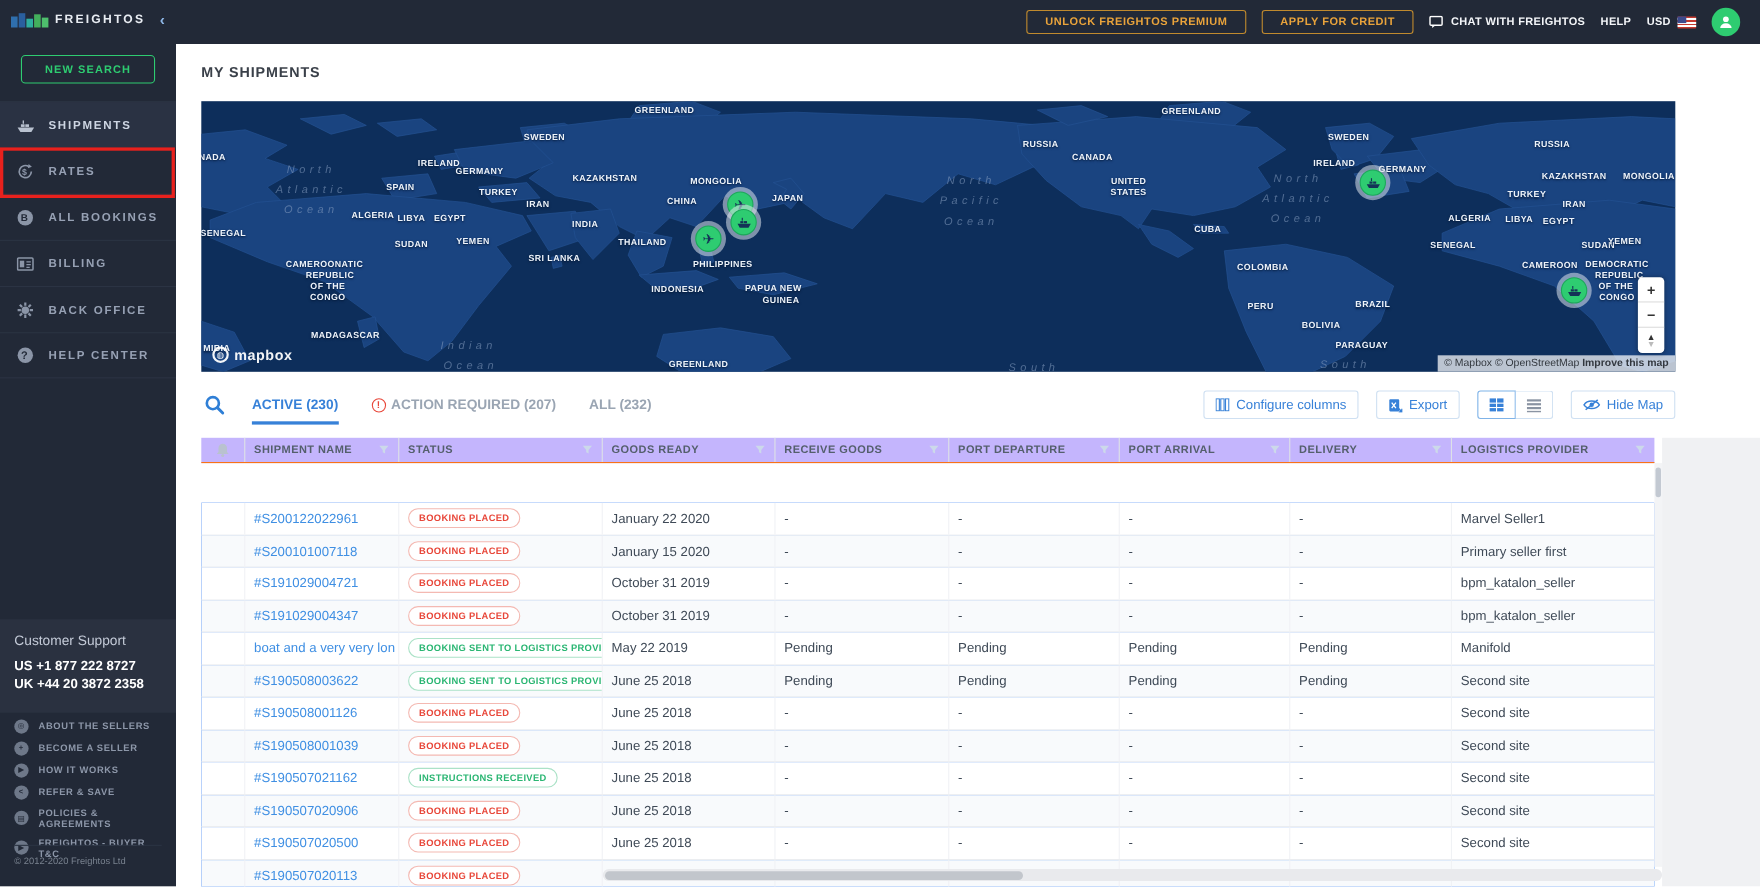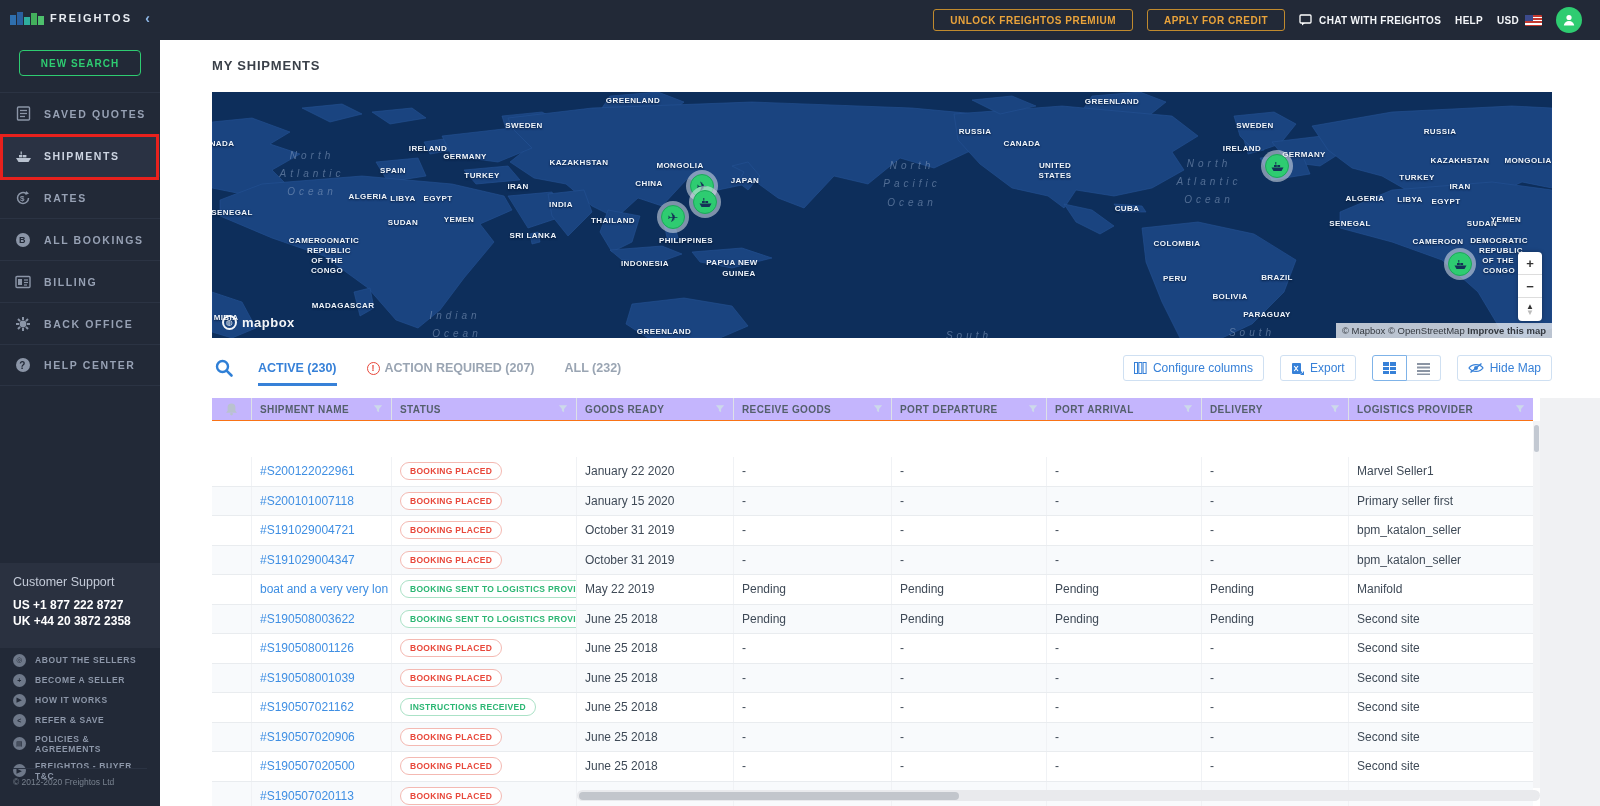--- a/index.html
+++ b/index.html
@@ -36,21 +36,21 @@
   
   .topbar { position:absolute; left:160px; top:0; right:0; height:40px; background:#222937; display:flex; align-items:center; justify-content:flex-end; gap:14px; padding-right:18px; z-index:15; }
   .top-btn { height:22px; padding:0 16px; background:transparent; border:1px solid #c08a2e; border-radius:3px;
     color:#e9a33b; font-size:10px; font-weight:bold; letter-spacing:0.5px; font-family:inherit; cursor:pointer; }
   .top-link { color:#f4f6f9; font-size:10px; font-weight:bold; letter-spacing:0.3px; display:flex; align-items:center; gap:6px; cursor:pointer; }
   .flag { width:17px; height:11px; position:relative; background:repeating-linear-gradient(180deg,#c4392f 0 1.6px,#fff 1.6px 3.2px); border-radius:1px; }
   .flag::after { content:""; position:absolute; left:0; top:0; width:8px; height:6px; background:#3c4a8c; }
   .avatar { width:26px; height:26px; border-radius:50%; background:#2ecc71; display:flex; align-items:center; justify-content:center; cursor:pointer; }
 
   
-  .main { position:absolute; left:172px; top:40px; width:1164px; height:766px; background:#fff; }
+  .main { position:absolute; left:143px; top:40px; width:1164px; height:766px; background:#fff; }
   .page-title { position:absolute; left:40px; top:18px; font-size:13px; font-weight:bold; color:#3a4049; letter-spacing:0.8px; }
 
   
   .map { position:absolute; left:40px; top:52px; width:1340px; height:246px; background:#0d2e5b; overflow:hidden; }
   .map svg.land { position:absolute; left:0; top:0; }
   .map-label { position:absolute; transform:translate(-50%,-50%); color:#eef4fb; font-size:8px; font-weight:bold;
     letter-spacing:0.4px; white-space:nowrap; text-shadow:0 1px 2px rgba(2,20,48,0.9); pointer-events:none; }
   .map-label.ocean { color:#89a0c2; opacity:0.55; font-style:italic; font-weight:normal; font-size:10px; letter-spacing:4px; text-shadow:none; }
   .marker { position:absolute; width:24px; height:24px; margin:-12px 0 0 -12px; border-radius:50%; background:#2ecc71;
     border:1px solid #1da85a; box-shadow:0 0 0 4px rgba(220,228,235,0.55); display:flex; align-items:center; justify-content:center; cursor:pointer; }
@@ -115,31 +115,20 @@
         <span style="height:13px;background:#2a5f9e"></span>
         <span style="height:8px;background:#2fae9e"></span>
         <span style="height:12px;background:#43b05c"></span>
         <span style="height:9px;background:#4ec06d"></span>
       </span>
       <span class="logo-text">FREIGHTOS</span>
       <span class="collapse">‹</span>
     </div>
     <button class="new-search">NEW SEARCH</button>
     <nav class="side-nav" id="side-nav">
-        <div class="nav-item">
-          <span class="nav-icon">
-            <svg width="15" height="15" viewBox="0 0 15 15">
-              <rect x="1.5" y="1" width="12" height="13" rx="1" fill="none" stroke="#8b95a7" stroke-width="1.4"></rect>
-              <line x1="4" y1="4.5" x2="11" y2="4.5" stroke="#8b95a7" stroke-width="1.3"></line>
-              <line x1="4" y1="7.5" x2="11" y2="7.5" stroke="#8b95a7" stroke-width="1.3"></line>
-              <line x1="4" y1="10.5" x2="9" y2="10.5" stroke="#8b95a7" stroke-width="1.3"></line>
-            </svg>
-          </span>
-          <span>SAVED QUOTES</span>
-        </div>
         <div class="nav-item active">
           <span class="nav-icon">
             <svg width="17" height="14" viewBox="0 0 17 14">
               <path d="M1 9 h15 l-2.5 4 h-10 z" fill="#b9c2d0"></path>
               <rect x="4" y="6" width="3.4" height="2.4" fill="#b9c2d0"></rect>
               <rect x="8" y="6" width="3.4" height="2.4" fill="#b9c2d0"></rect>
               <rect x="5.6" y="2.5" width="1.2" height="3" fill="#b9c2d0"></rect>
             </svg>
           </span>
           <span>SHIPMENTS</span>

